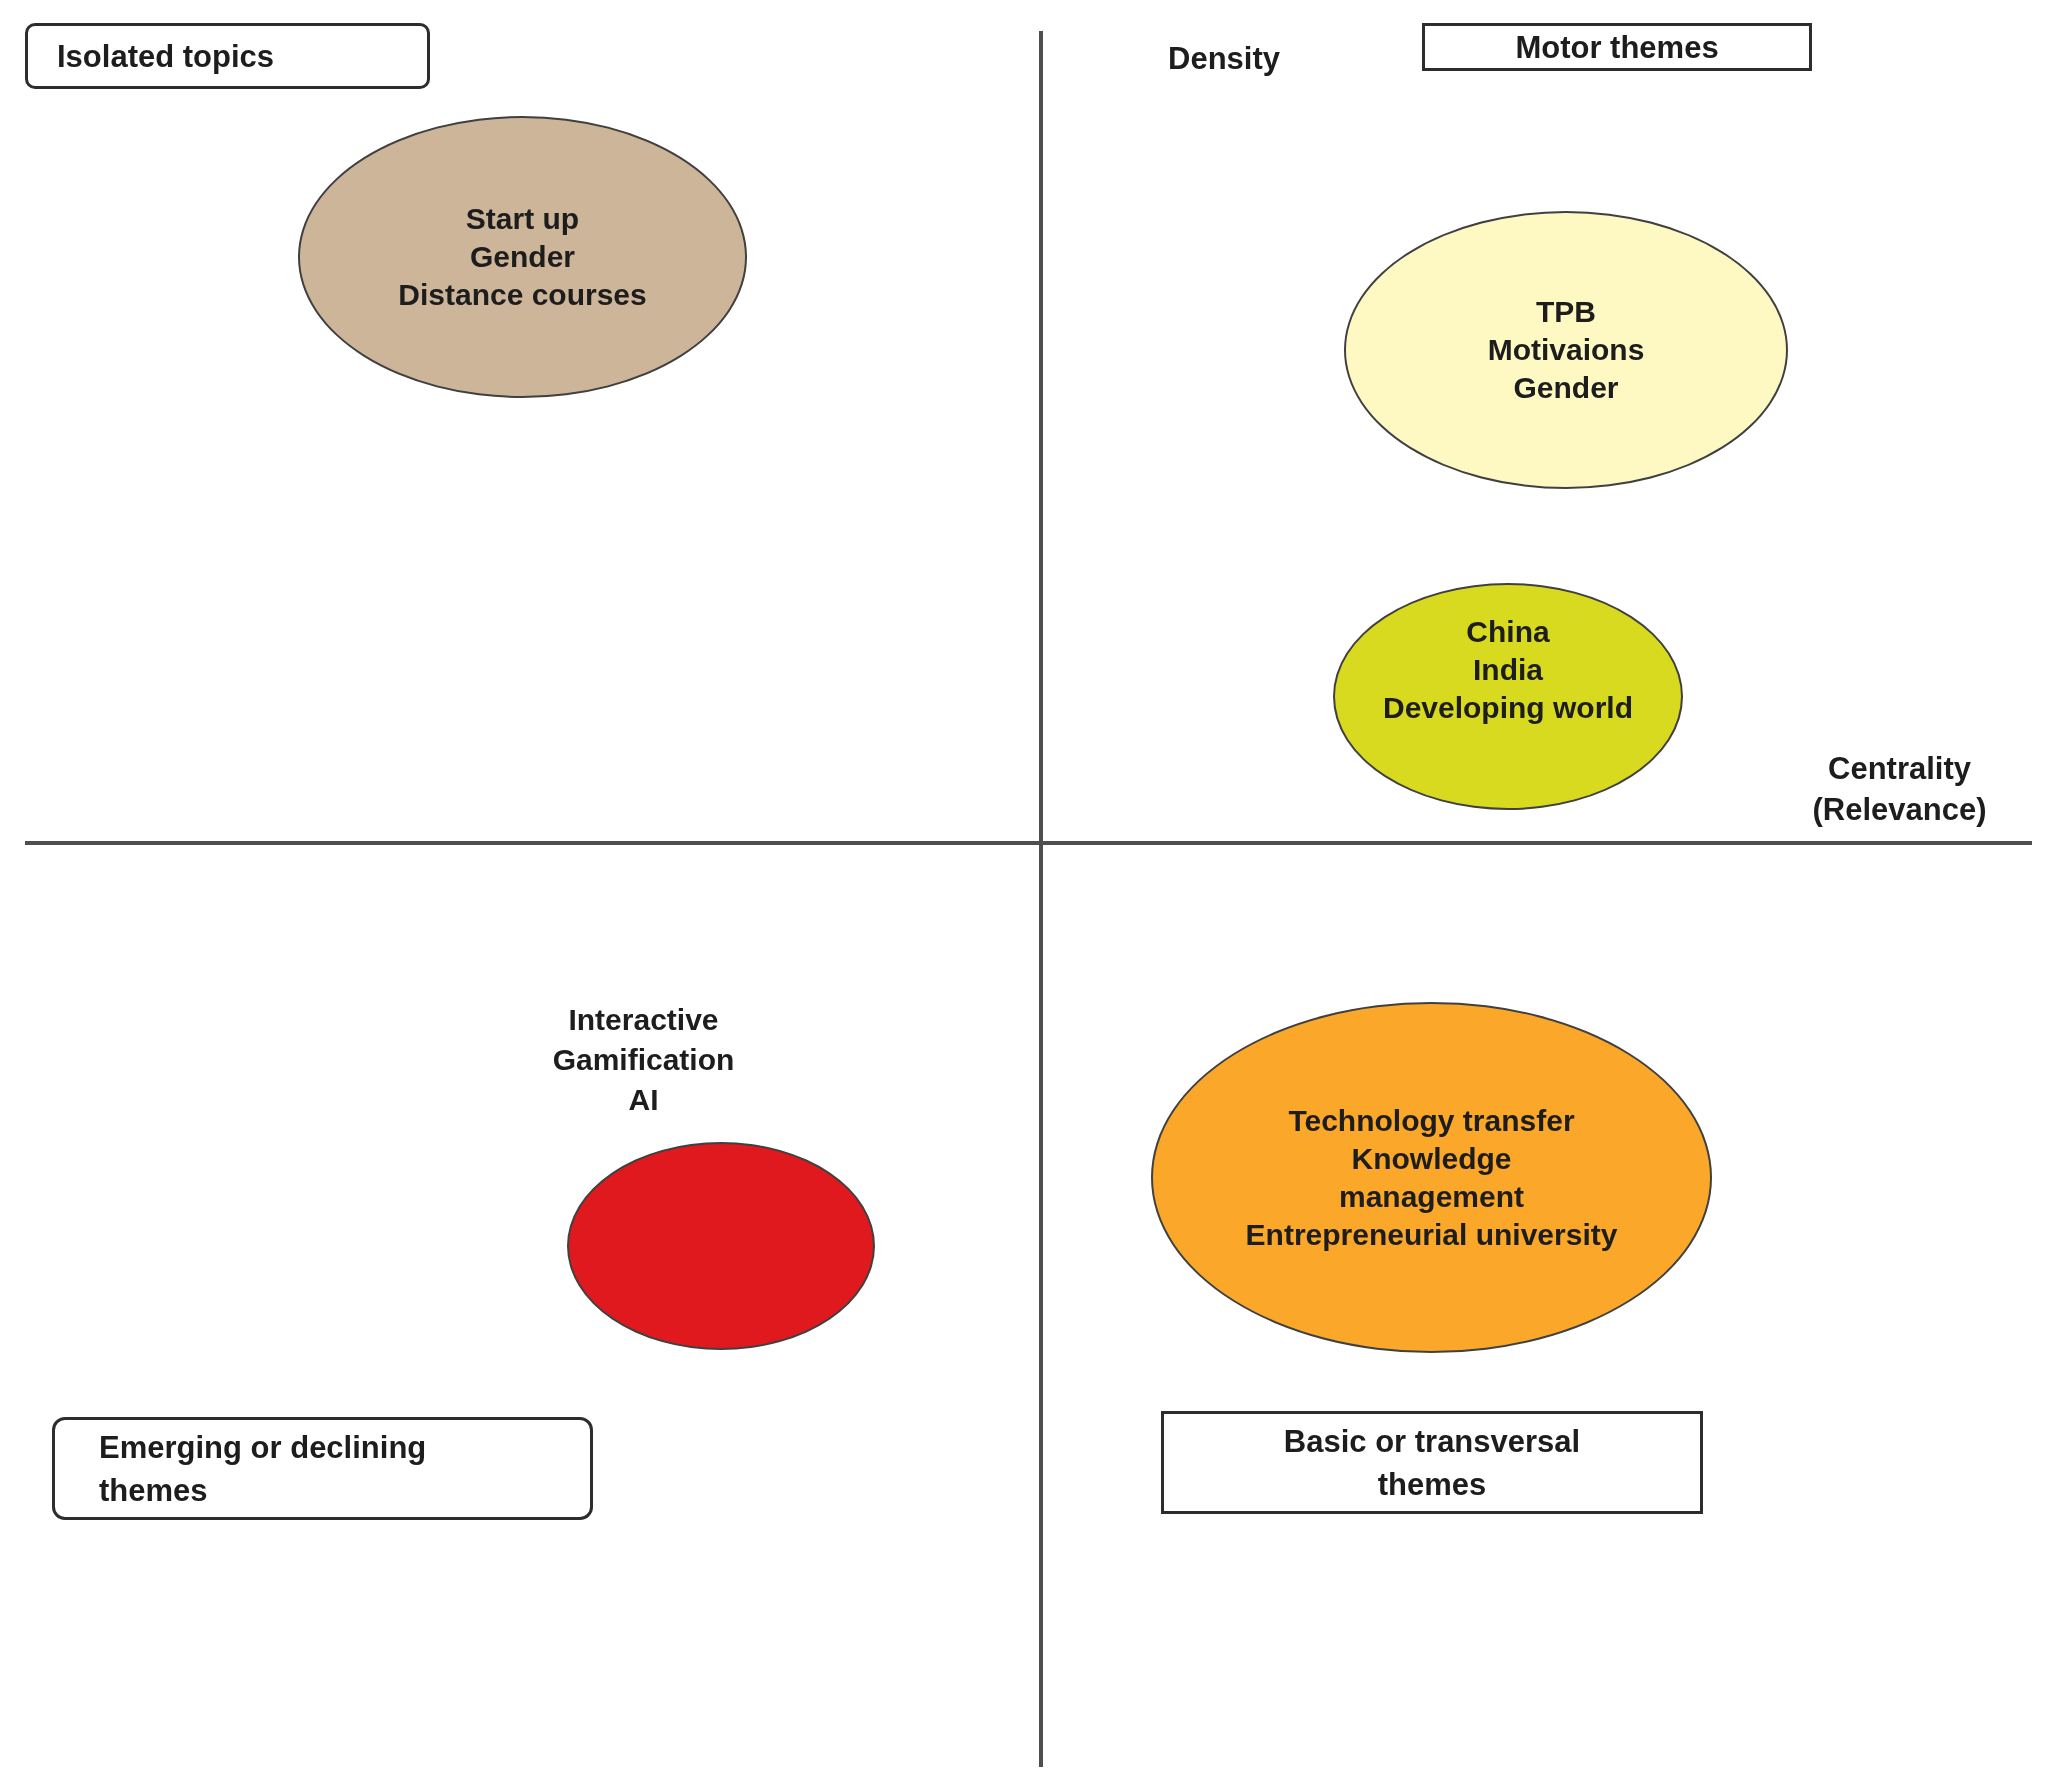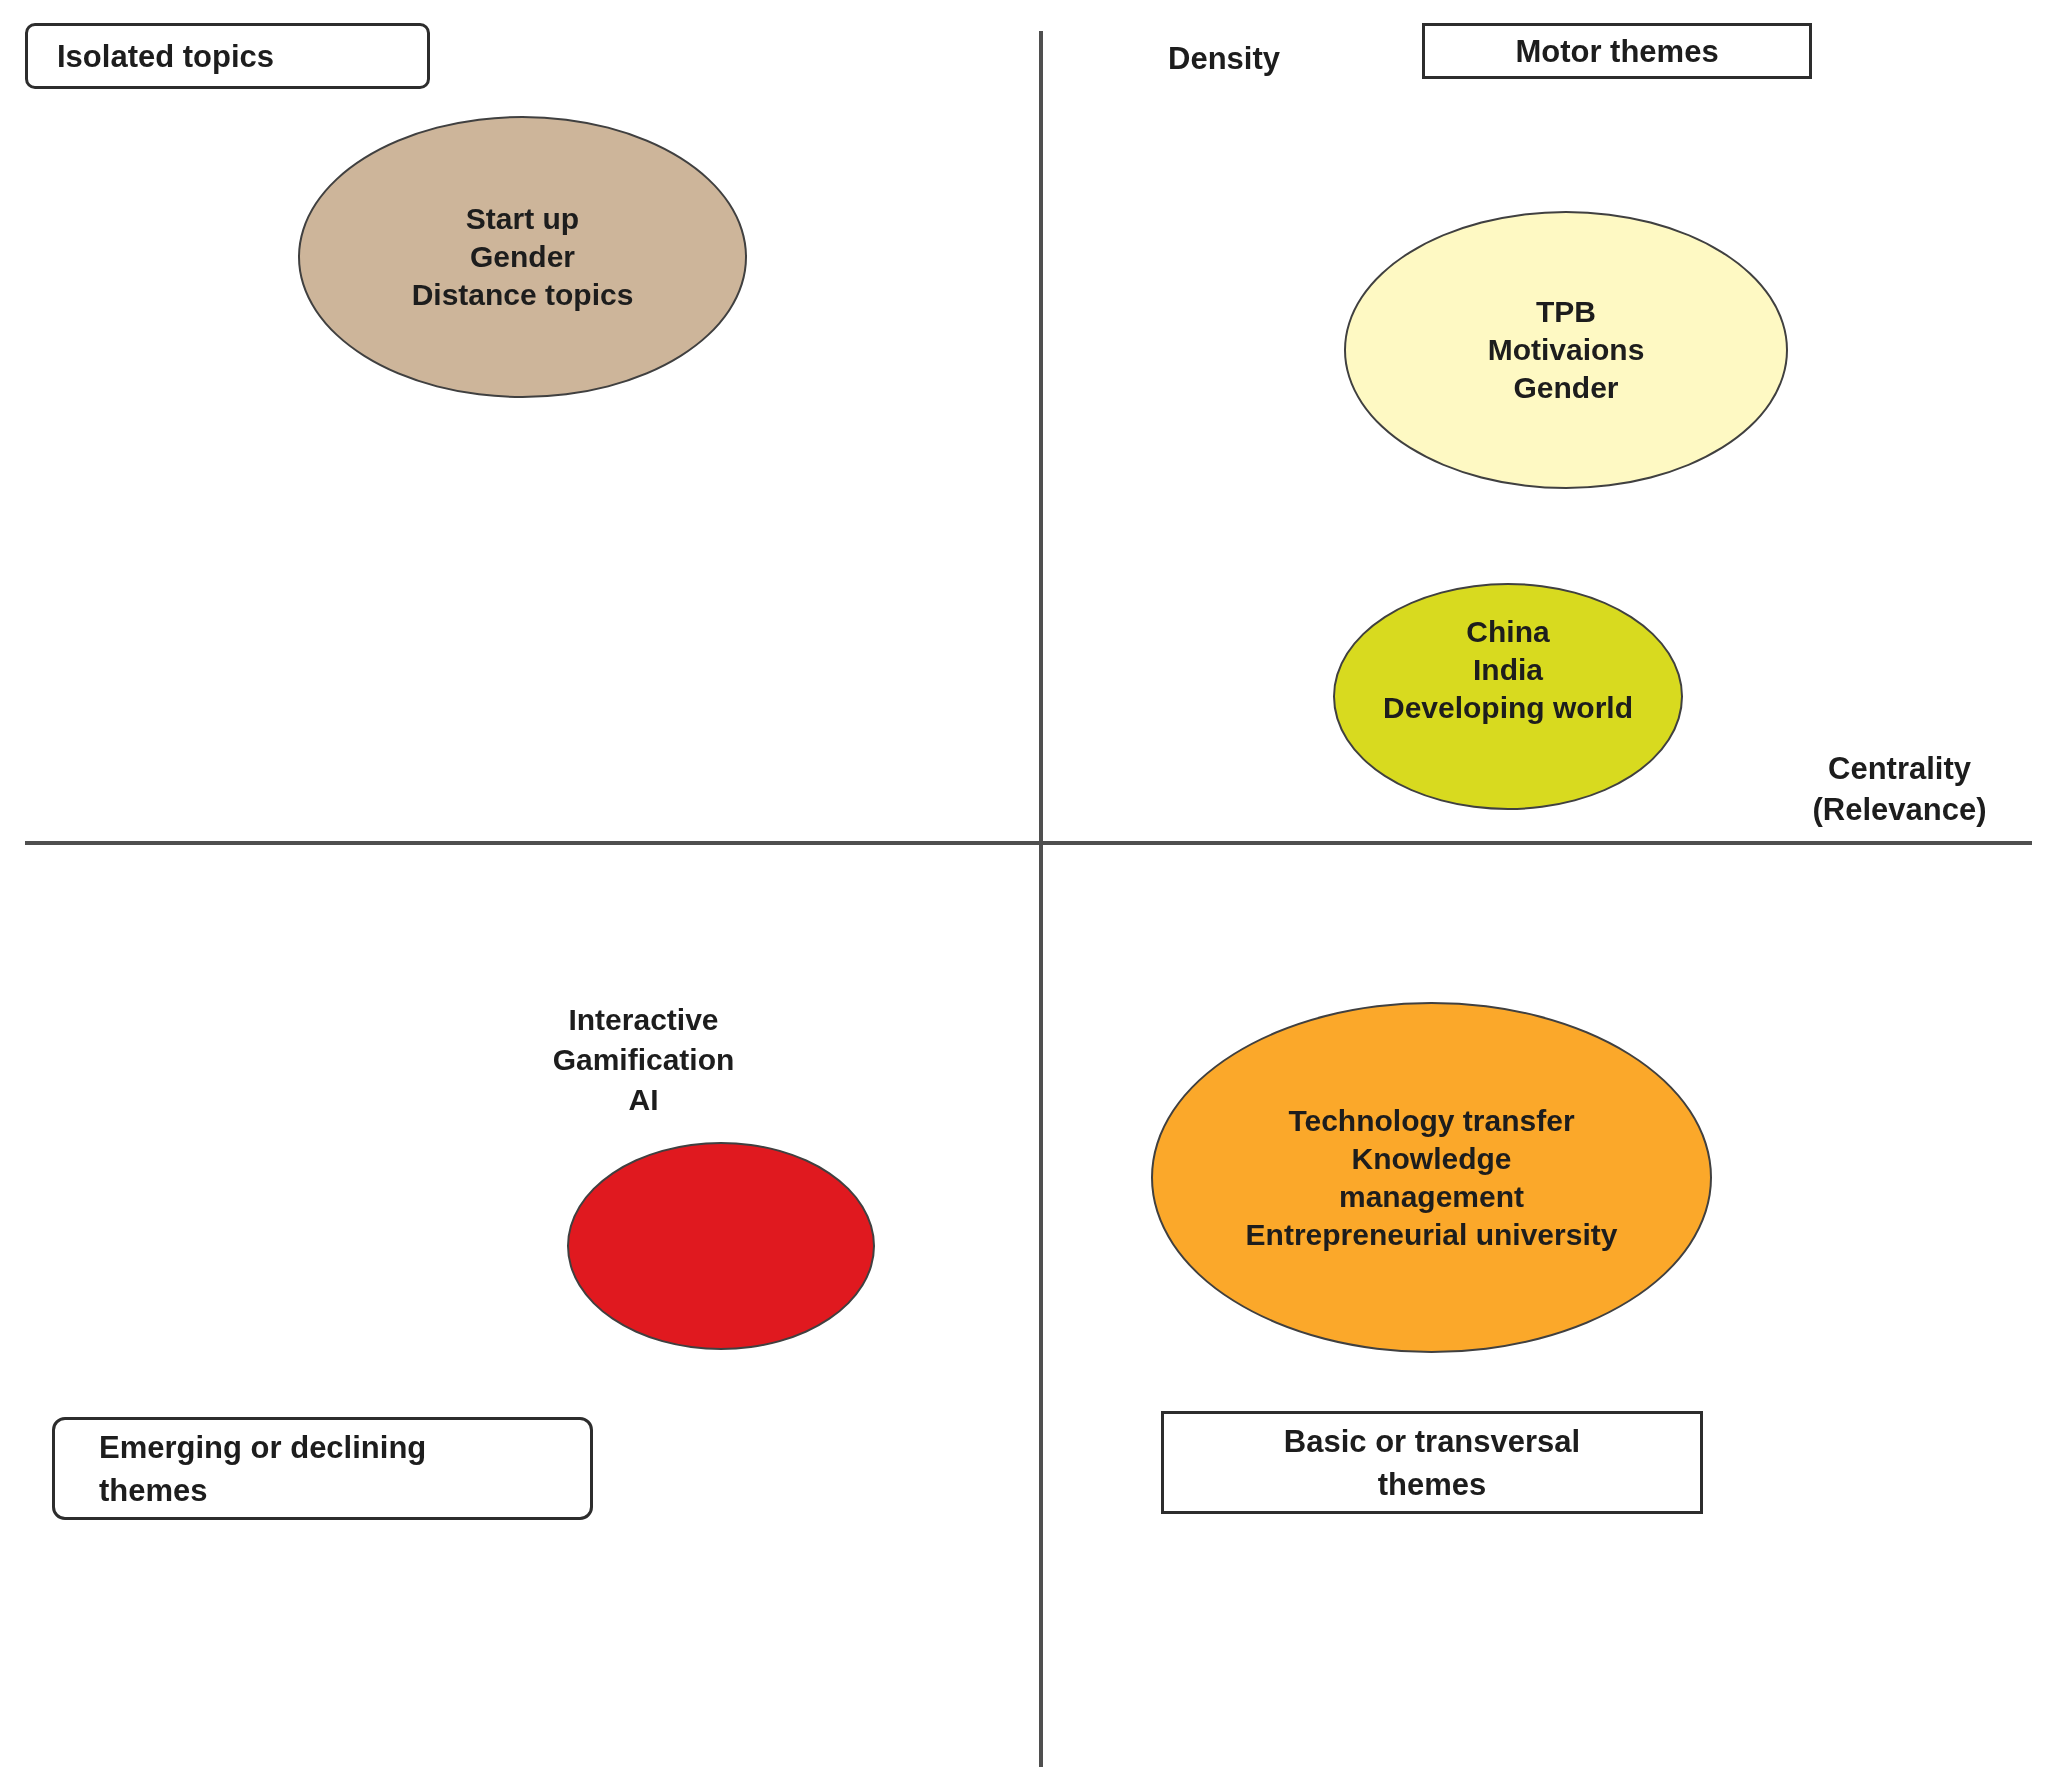--- a/index.html
+++ b/index.html
@@ -47,21 +47,21 @@
     display: flex;
     flex-direction: column;
     justify-content: center;
   }
   #box-isolated {
     left: 25px; top: 23px; width: 405px; height: 66px;
     padding-left: 29px;
     border-radius: 10px;
   }
   #box-motor {
-    left: 1422px; top: 23px; width: 390px; height: 56px;
+    left: 1422px; top: 23px; width: 390px; height: 48px;
     align-items: center; text-align: center;
   }
   #box-emerging {
     left: 52px; top: 1417px; width: 541px; height: 103px;
     padding-left: 44px;
     border-radius: 13px;
   }
   #box-basic {
     left: 1161px; top: 1411px; width: 542px; height: 103px;
     align-items: center; text-align: left;
@@ -133,21 +133,21 @@
   </div>
 
   <div class="qbox" id="box-basic">
     <span>Basic or transversal</span>
     <span>themes</span>
   </div>
 
   <div class="bubble" id="bubble-tan" style="background: rgb(205, 181, 154);">
     <div class="bline">Start up</div>
     <div class="bline">Gender</div>
-    <div class="bline">Distance topics</div>
+    <div class="bline">Distance courses</div>
   </div>
 
   <div class="bubble" id="bubble-tpb" style="background: #fef9c3;">
     <div class="bline">TPB</div>
     <div class="bline">Motivaions</div>
     <div class="bline">Gender</div>
   </div>
 
   <div class="bubble" id="bubble-china" style="background: rgb(216, 218, 31);">
     <div class="bline">China</div>

